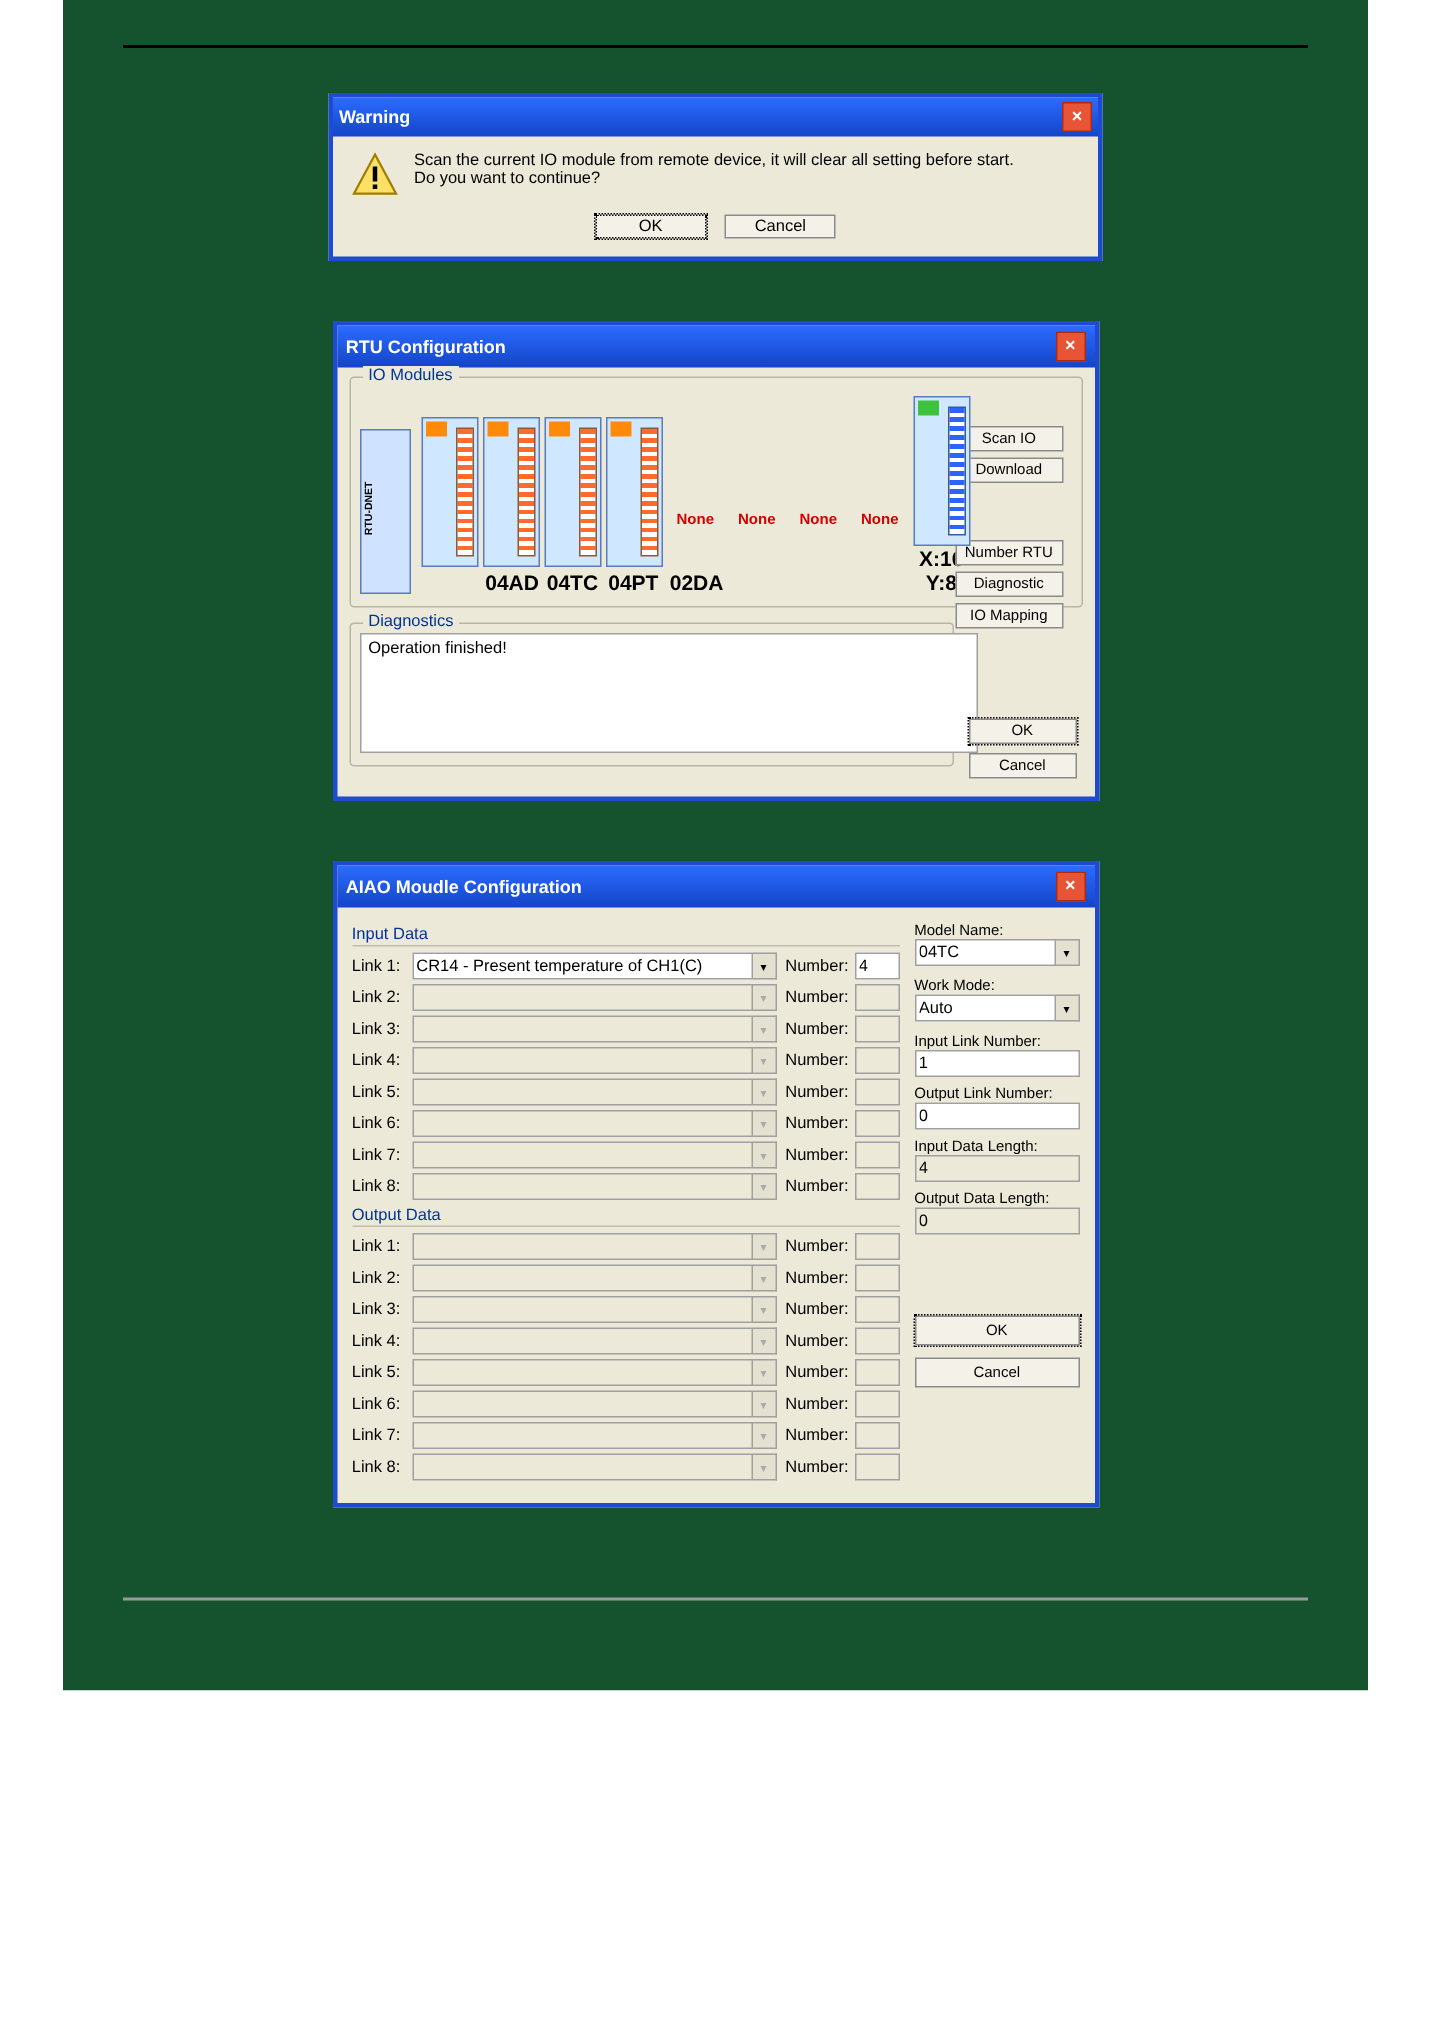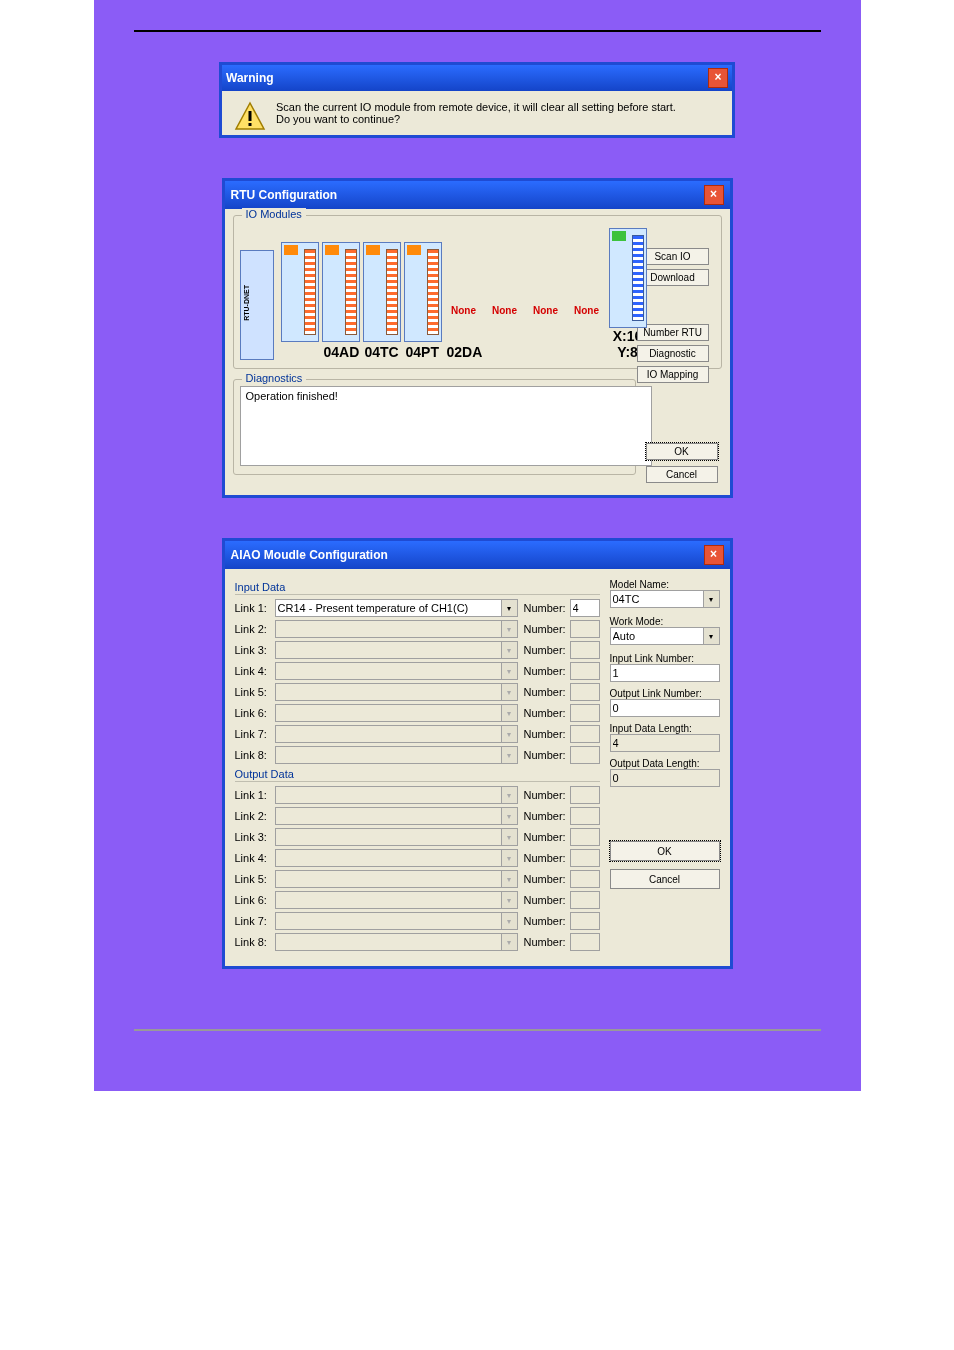--- a/index.html
+++ b/index.html
@@ -1,16 +1,16 @@
 <!DOCTYPE html>
 <html><head>
 <meta charset="utf-8">
 <style>
   html, body { margin:0; padding:0; background:#fff; font-family: Tahoma, Arial, sans-serif; color:#000; }
-  .page { width:767px; margin:0 auto; background:#8b5cf6; padding:30px 40px 60px 40px; box-sizing:border-box; }
+  .page { width:870px; margin:0 auto; background:#14532d; padding:30px 40px 60px 40px; box-sizing:border-box; }
   .topline { border-top:2px solid #000; margin-bottom:30px; }
 
   
   .warn-dlg { width:510px; margin:0 auto 40px auto; border:3px solid #1f4bd3; background:#ece9d8; }
   .warn-title { background:linear-gradient(to bottom,#2b6cff,#1444c8); color:#fff; padding:3px 4px; font-size:12px; font-weight:bold; display:flex; align-items:center; }
   .warn-title span { flex:1; }
   .close-x { width:18px; height:18px; background:#e85436; border:1px solid #b02a0a; color:#fff; font-weight:bold; text-align:center; line-height:16px; font-size:12px; cursor:pointer; }
   .warn-body { display:flex; padding:10px 12px 2px 12px; font-size:11px; }
   .warn-icon { width:32px; height:32px; margin-right:10px; flex:none; }
   .warn-icon svg { width:32px; height:32px; }
@@ -87,20 +87,24 @@
             <polygon points="16,2 30,28 2,28" fill="#ffe066" stroke="#a07d00" stroke-width="1.5"></polygon>
             <rect x="14.5" y="10" width="3" height="10" fill="#000"></rect>
             <rect x="14.5" y="22" width="3" height="3" fill="#000"></rect>
           </svg>
       </div>
       <div>
         <div>Scan the current IO module from remote device, it will clear all setting before start.</div>
         <div>Do you want to continue?</div>
       </div>
     </div>
+    <div class="warn-buttons">
+      <button class="win-btn focus">OK</button>
+      <button class="win-btn">Cancel</button>
+    </div>
   </div>
 
   <div class="rtu-dlg">
     <div class="dlg-title">
       <span>RTU Configuration</span>
       <div class="close-x">×</div>
     </div>
     <div class="rtu-body">
       <div class="grp" style="padding-right:72px;">
         <div class="grp-label">IO Modules</div>

